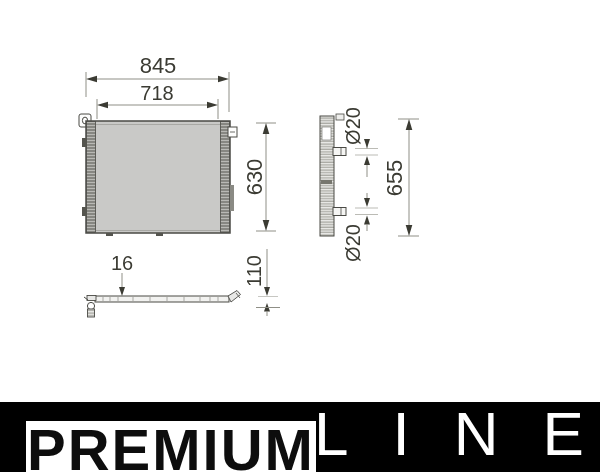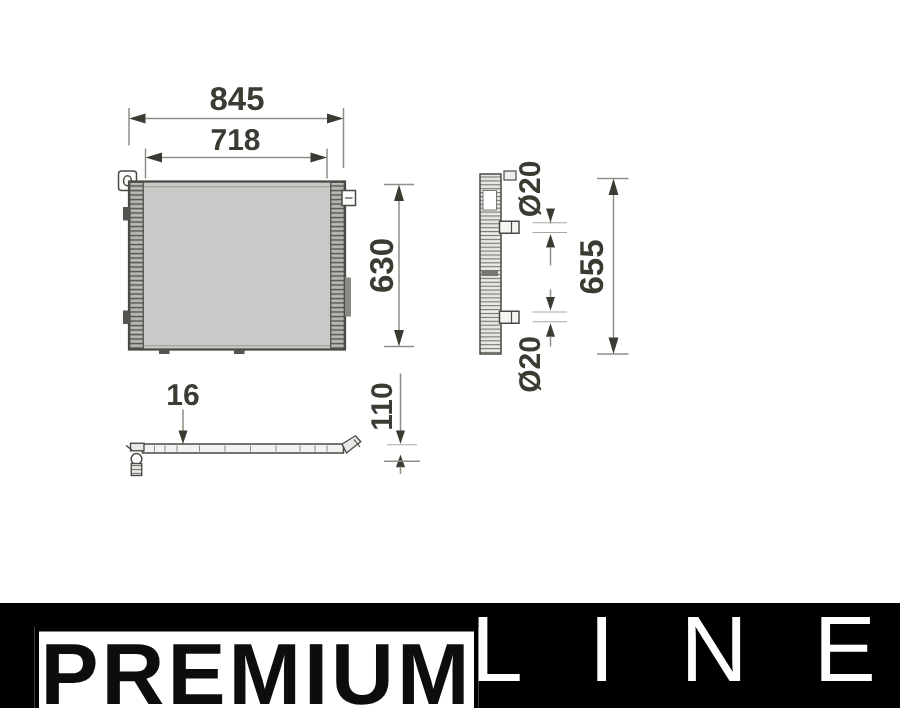--- a/index.html
+++ b/index.html
@@ -1,20 +1,20 @@
 <!DOCTYPE html>
 <html><head>
 <meta charset="utf-8">
 <style>
   html,body{margin:0;padding:0;}
   body{
     width:600px;height:472px;position:relative;background:#ffffff;
     font-family:"Liberation Sans", sans-serif;overflow:hidden;
   }
-  .drawing{position:absolute;left:0;top:0;width:600px;height:400px;font-weight:bold;}
+  .drawing{position:absolute;left:0;top:0;width:600px;height:400px;}
   svg text{
     font-family:"Liberation Sans", sans-serif;
     fill:#3b3b33;
   }
   .dim-txt{font-size:22px;}
   .dim-txt-sm{font-size:20px;}
   
   .banner{
     position:absolute;left:0;top:402px;width:600px;height:70px;
     background:#000000;

